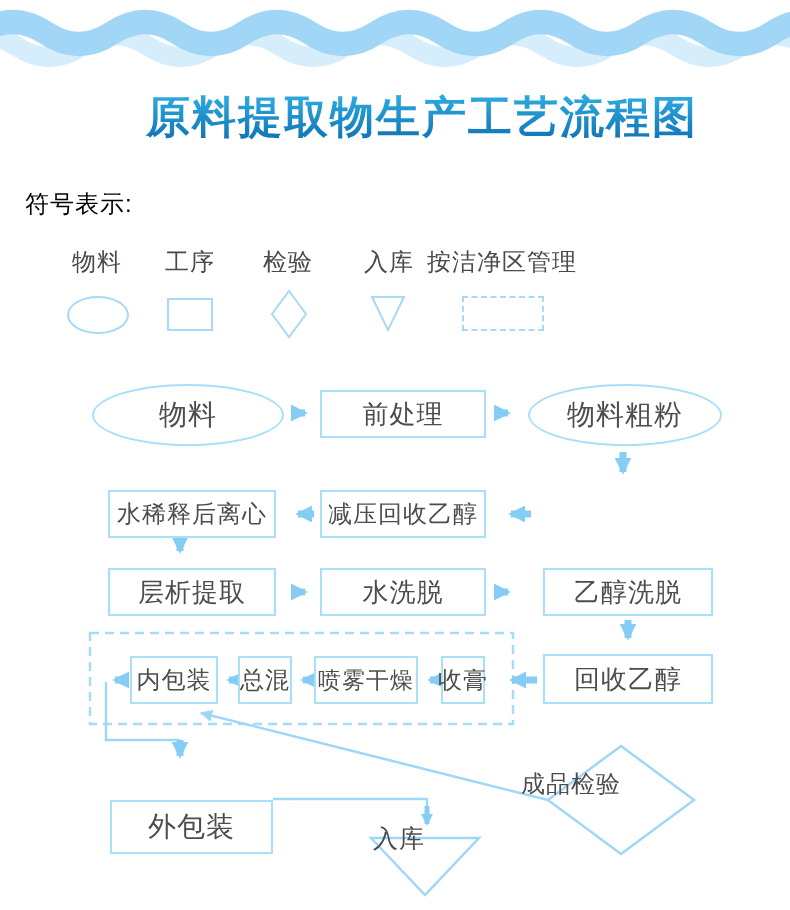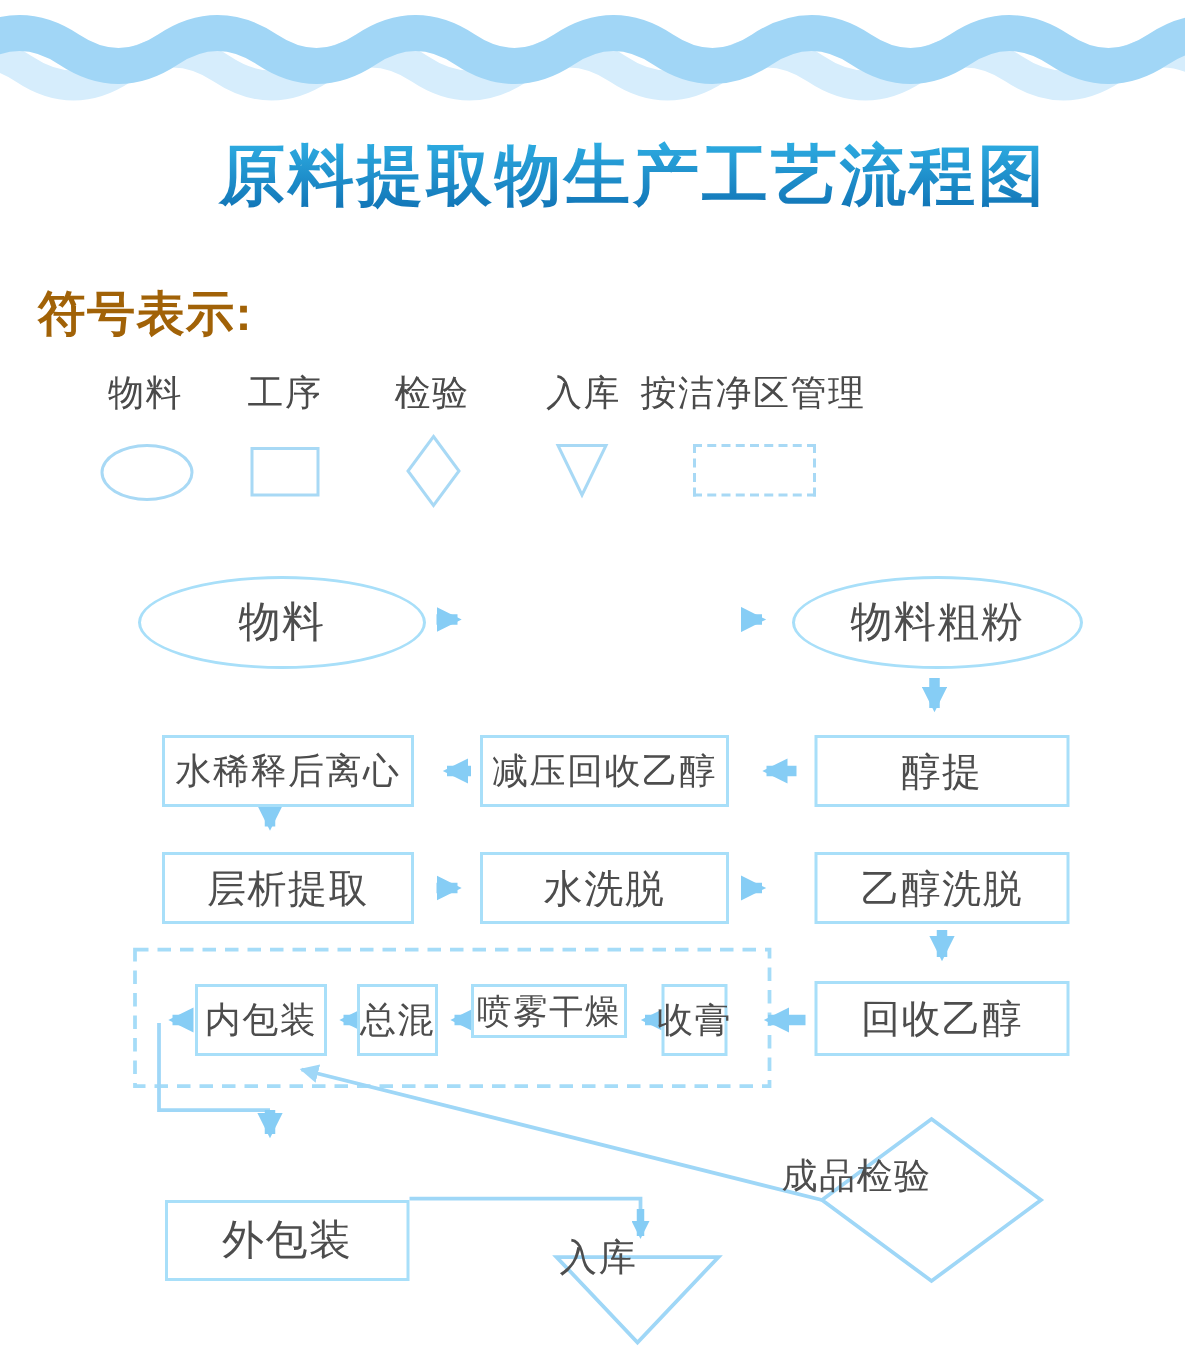--- a/index.html
+++ b/index.html
@@ -6,22 +6,22 @@
   #page{position:relative;width:790px;height:910px;background:#fff;overflow:hidden;
         font-family:"Liberation Sans","DejaVu Sans",sans-serif;}
 
   
   #top-wave{position:absolute;left:0;top:0;width:790px;height:72px;}
   #main-title{position:absolute;left:0;top:88px;width:790px;text-align:center;
     font-size:44px;font-weight:700;letter-spacing:2px;
     background:linear-gradient(180deg,#2FAEE3 8%,#0E6FB2 95%);
     -webkit-background-clip:text;background-clip:text;
     -webkit-text-fill-color:transparent;color:transparent;margin-left:27px;}
-  #legend-heading{position:absolute;left:25px;top:188px;font-size:32px;font-weight:700;
-    color:#a16207;letter-spacing:1px;}
+  #legend-heading{position:absolute;left:25px;top:188px;font-size:24px;font-weight:400;
+    color:#000000;letter-spacing:1px;}
 
   
   .legend-label{position:absolute;top:246px;transform:translateX(-50%);
     font-size:24px;color:#4A4A4A;letter-spacing:1px;white-space:nowrap;}
   .legend-shape{position:absolute;box-sizing:border-box;border:2px solid #A8D9F5;background:#fff;}
   #lg-ellipse{left:67px;top:296px;width:62px;height:38px;border-radius:50%;}
   #lg-rect{left:167px;top:298px;width:46px;height:33px;}
   #lg-dashed{left:462px;top:296px;width:82px;height:35px;border-style:dashed;}
 
   
@@ -38,21 +38,21 @@
   #n-water-dilution-centrifuge{left:108px;top:490px;width:168px;height:48px;font-size:24px;}
   #n-vacuum-ethanol-recovery{left:320px;top:490px;width:166px;height:48px;font-size:24px;}
   #n-alcohol-extraction{left:543px;top:490px;width:170px;height:48px;}
 
   #n-chromatography-extraction{left:108px;top:568px;width:168px;height:48px;}
   #n-water-elution{left:320px;top:568px;width:166px;height:48px;}
   #n-ethanol-elution{left:543px;top:568px;width:170px;height:48px;}
 
   #n-inner-packaging{left:130px;top:656px;width:88px;height:48px;font-size:24px;}
   #n-final-blending{left:238px;top:656px;width:54px;height:48px;font-size:24px;text-align:right;}
-  #n-spray-drying{left:314px;top:656px;width:104px;height:36px;font-size:23px;}
+  #n-spray-drying{left:314px;top:656px;width:104px;height:48px;font-size:23px;}
   #n-paste-collection{left:441px;top:656px;width:44px;height:48px;font-size:24px;}
   #n-ethanol-recovery{left:543px;top:654px;width:170px;height:50px;}
 
   #n-outer-packaging{left:110px;top:800px;width:163px;height:54px;font-size:28px;}
   #n-inspection{left:621px;top:800px;width:0;height:0;overflow:visible;
     justify-content:center;font-size:24px;transform:translate(0,0);}
   #n-inspection span{transform:translate(-50%,-50%);display:block;}
   #n-warehousing{left:425px;top:854px;width:0;height:0;overflow:visible;font-size:25px;}
   #n-warehousing span{transform:translate(-50%,-50%);display:block;}
 
@@ -122,25 +122,25 @@
       <line x1="128" y1="680" x2="115" y2="680" marker-end="url(#ah)"></line>
       <line x1="180" y1="740" x2="180" y2="756" marker-end="url(#ah)"></line>
     </g>
     <line x1="427" y1="806" x2="427" y2="824" stroke="#86CDF5" stroke-width="5" fill="none" marker-end="url(#ah)"></line>
 
     <polygon points="621,746 694,800 621,854 548,800" fill="#fff" stroke="#9FD7F7" stroke-width="2.5"></polygon>
     <polygon points="371,838 479,838 425,895" fill="#fff" stroke="#9FD7F7" stroke-width="2.5"></polygon>
   </svg>
 
   <div class="node ellipse" id="n-material">物料</div>
+  <div class="node" id="n-pretreatment">前处理</div>
   <div class="node ellipse" id="n-coarse-powder">物料粗粉</div>
 
   <div class="node" id="n-water-dilution-centrifuge">水稀释后离心</div>
   <div class="node" id="n-vacuum-ethanol-recovery">减压回收乙醇</div>
-  <div class="node" id="n-alcohol-extraction">醇提</div>
 
   <div class="node" id="n-chromatography-extraction">层析提取</div>
   <div class="node" id="n-water-elution">水洗脱</div>
   <div class="node" id="n-ethanol-elution">乙醇洗脱</div>
 
   <div class="node" id="n-inner-packaging">内包装</div>
   <div class="node" id="n-final-blending">总混</div>
   <div class="node" id="n-spray-drying">喷雾干燥</div>
   <div class="node" id="n-paste-collection">收膏</div>
   <div class="node" id="n-ethanol-recovery">回收乙醇</div>

